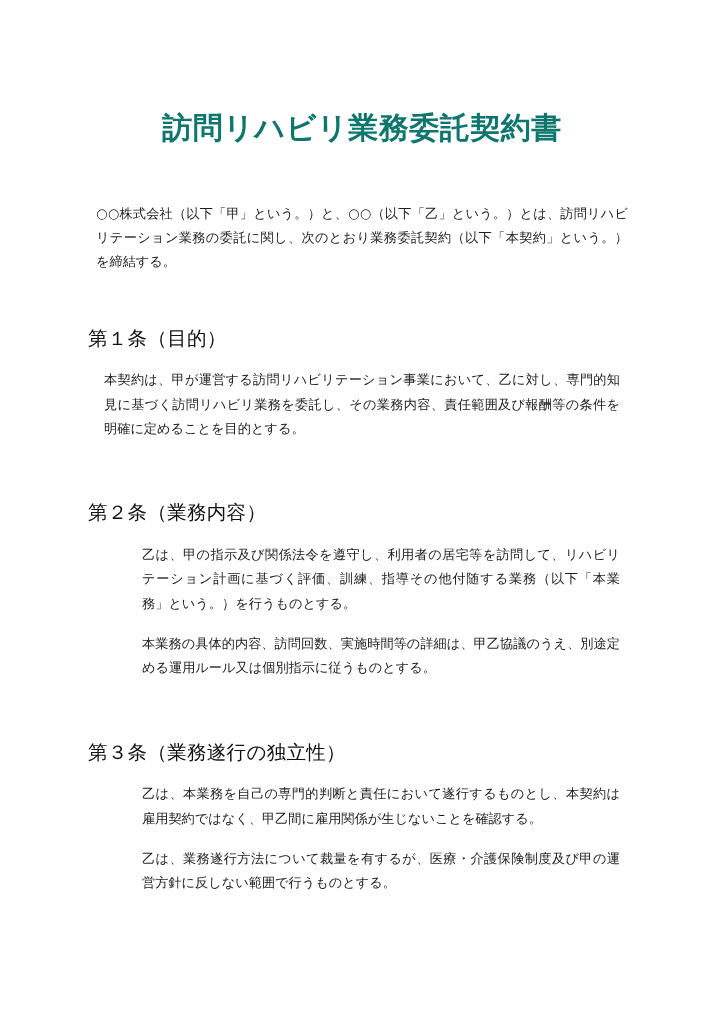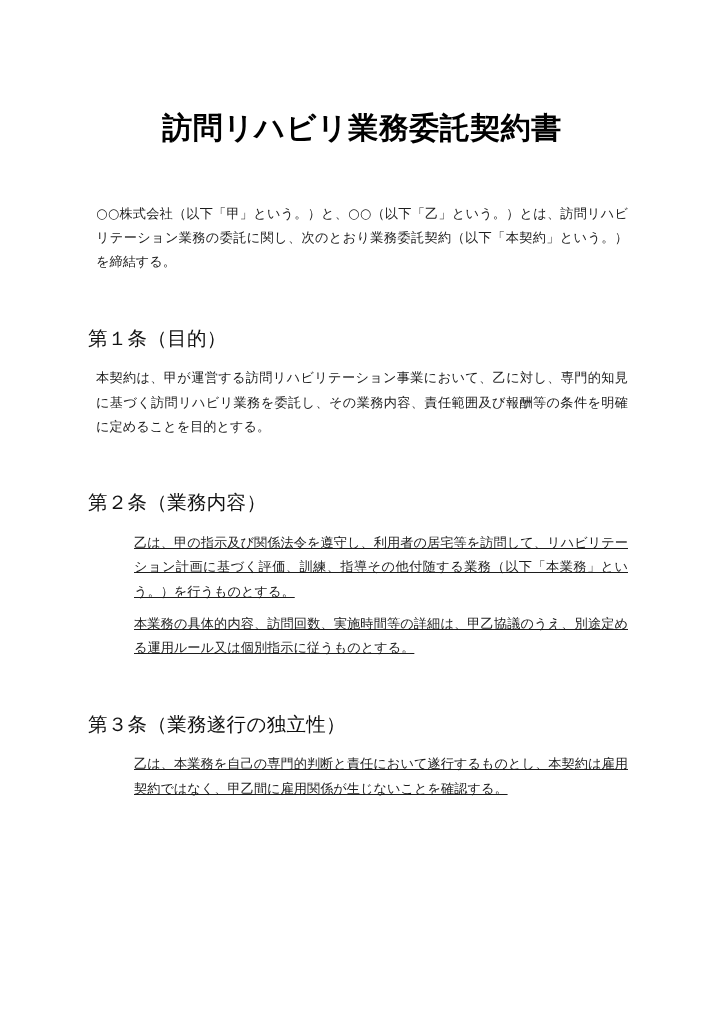--- a/index.html
+++ b/index.html
@@ -32,21 +32,21 @@
   
   .doc-title {
     margin: 0;
     padding-top: 108px;
     text-align: center;
     font-family: "DejaVu Sans", "Liberation Sans", sans-serif;
     font-size: 30px;
     font-weight: bold;
     line-height: 1.35;
     letter-spacing: 0.5px;
-    color: #000000;
+    color: #0f766e;
   }
 
   
   .intro {
     margin: 8px;
     padding-top: 45px;
     font-family: "DejaVu Sans", "Liberation Sans", sans-serif;
     font-size: 13.2px;
     line-height: 1.85;
     text-align: justify;
@@ -68,26 +68,25 @@
     color: #111111;
   }
   .article-body {
     font-family: "DejaVu Sans", "Liberation Sans", sans-serif;
     font-size: 13.2px;
     line-height: 1.85;
     text-align: justify;
     color: #1d1d1d;
   }
   .article-body p {
-    margin: 8px;
+    margin: 16px;
   }
   
   .article-body.indented {
     padding-left: 38px;
-    text-decoration: underline;
   }
   .article-body.flush {
     padding-left: 0;
   }
 </style>
 </head>
 <body>
 
 <div class="page">
   <div class="content">
@@ -107,19 +106,20 @@
           <h2 class="article-heading">第２条（業務内容）</h2>
           <div class="article-body indented">
             <p>乙は、甲の指示及び関係法令を遵守し、利用者の居宅等を訪問して、リハビリテーション計画に基づく評価、訓練、指導その他付随する業務（以下「本業務」という。）を行うものとする。</p>
             <p>本業務の具体的内容、訪問回数、実施時間等の詳細は、甲乙協議のうえ、別途定める運用ルール又は個別指示に従うものとする。</p>
           </div>
         </section>
         <section class="article">
           <h2 class="article-heading">第３条（業務遂行の独立性）</h2>
           <div class="article-body indented">
             <p>乙は、本業務を自己の専門的判断と責任において遂行するものとし、本契約は雇用契約ではなく、甲乙間に雇用関係が生じないことを確認する。</p>
+            <p>乙は、業務遂行方法について裁量を有するが、医療・介護保険制度及び甲の運営方針に反しない範囲で行うものとする。</p>
           </div>
         </section>
         <section class="article"></section>
       </div>
 
   </div>
 </div>
 
 </body></html>

